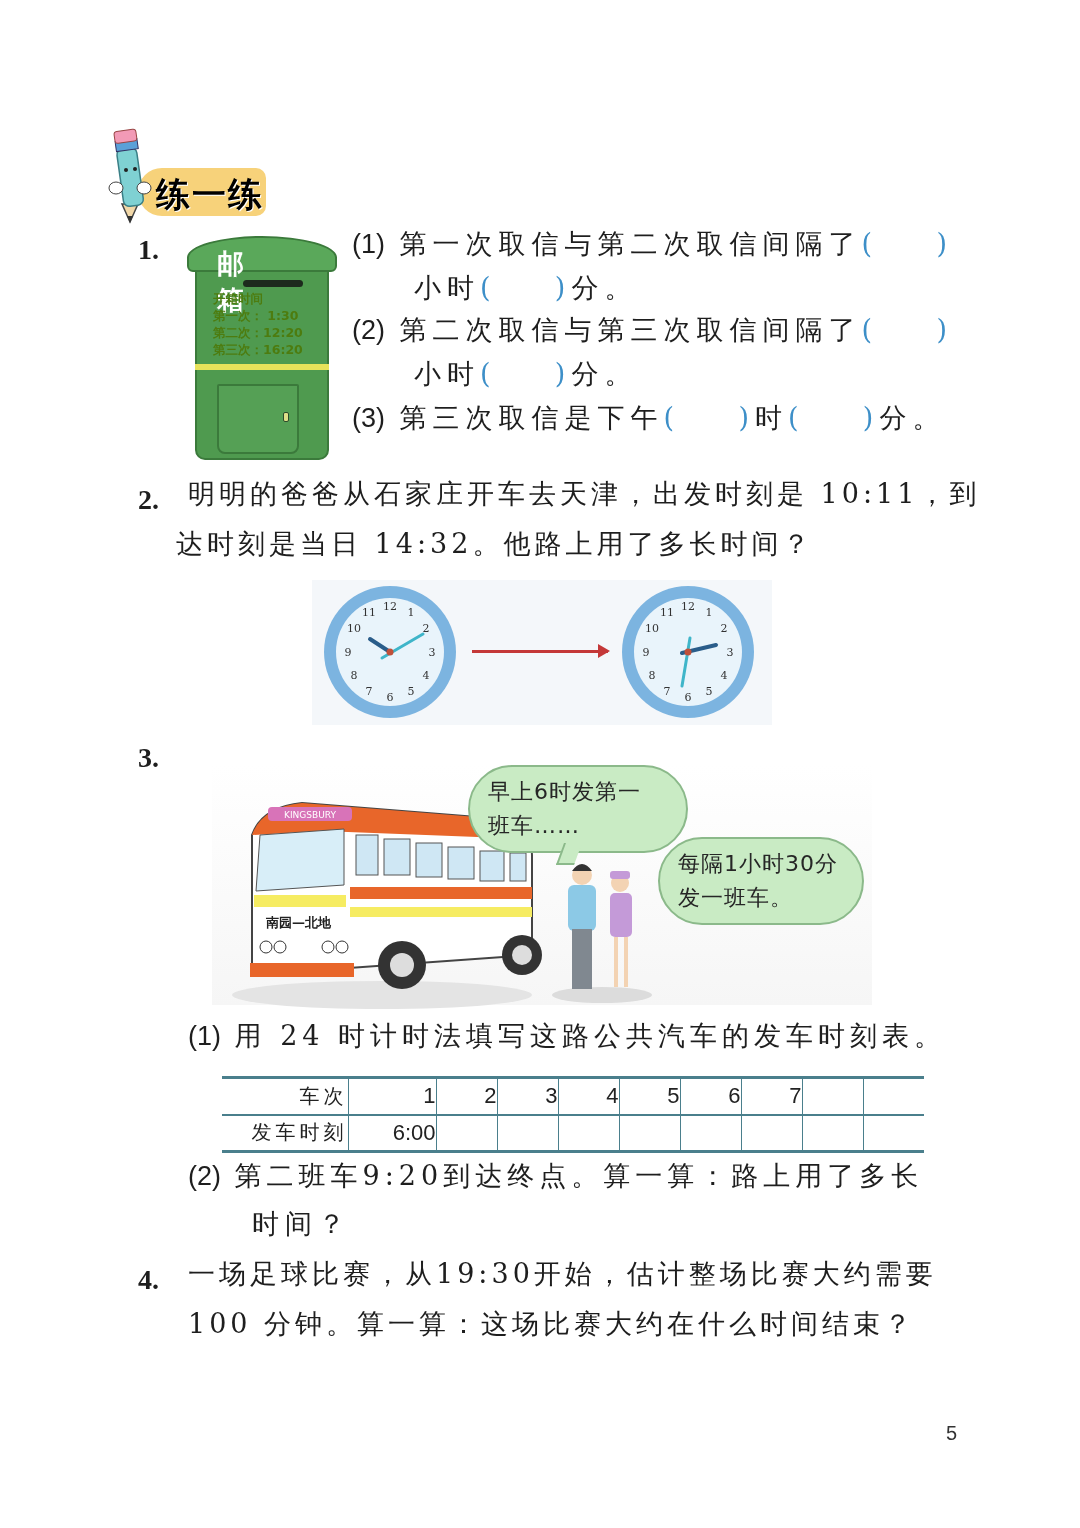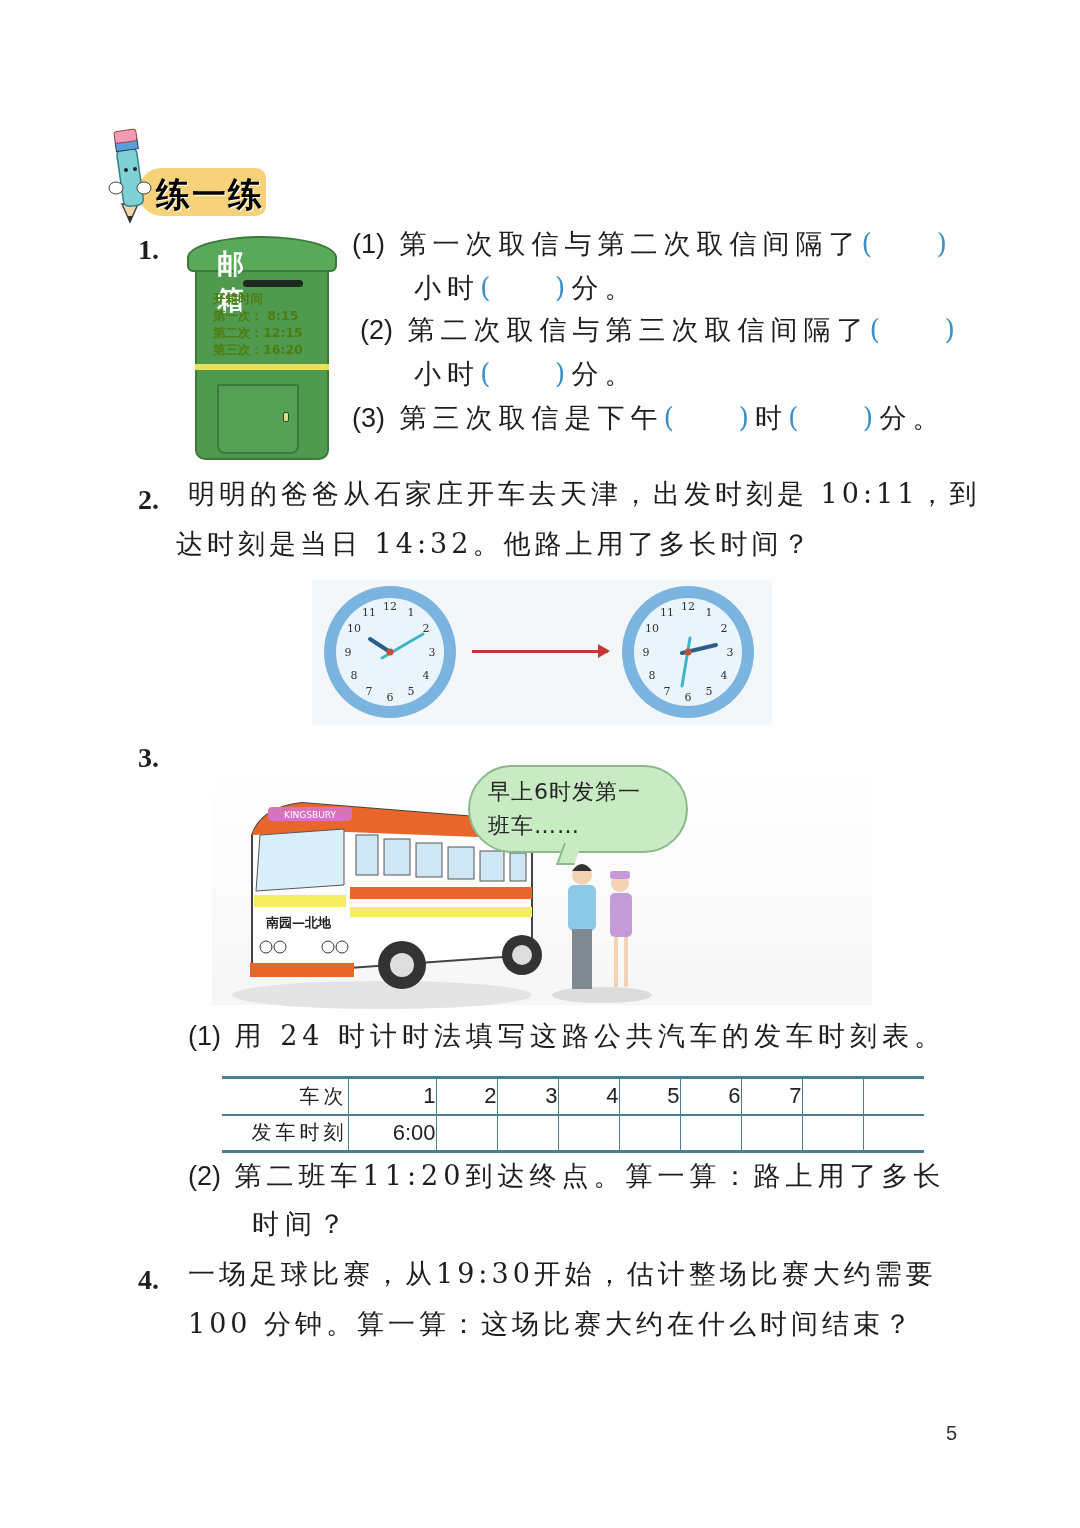--- a/index.html
+++ b/index.html
@@ -70,37 +70,37 @@
 
 <div class="abs num" style="left:138px;top:234px">1.</div>
 
 <div class="abs mailbox">
   <div class="mb-body"></div>
   <div class="mb-top"></div>
   <div class="mb-title">邮  箱</div>
   <div class="mb-slot"></div>
   <div class="mb-lines">
     <div>开箱时间</div>
-    <div><span>第一次：</span> <span>8:15</span></div>
-    <div><span>第二次：</span><span>12:15</span></div>
+    <div><span>第一次：</span> <span>1:30</span></div>
+    <div><span>第二次：</span><span>12:20</span></div>
     <div><span>第三次：</span><span>16:20</span></div>
   </div>
   <div class="mb-band"></div>
   <div class="mb-door"></div>
   <div class="mb-lock"></div>
 </div>
 
 <div class="abs txt" style="left:352px;top:228px">
   <span class="sans">(1)</span>
   <span>第一次取信与第二次取信间隔了</span><span class="blue" style="white-space:pre">(    )</span>
 </div>
 <div class="abs txt" style="left:414px;top:272px">
   <span>小时</span><span class="blue" style="white-space:pre">(    )</span><span>分。</span>
 </div>
-<div class="abs txt" style="left:360px;top:314px">
+<div class="abs txt" style="left:352px;top:314px">
   <span class="sans">(2)</span>
   <span>第二次取信与第三次取信间隔了</span><span class="blue" style="white-space:pre">(    )</span>
 </div>
 <div class="abs txt" style="left:414px;top:358px">
   <span>小时</span><span class="blue" style="white-space:pre">(    )</span><span>分。</span>
 </div>
 <div class="abs txt" style="left:352px;top:402px">
   <span class="sans">(3)</span>
   <span>第三次取信是下午</span><span class="blue" style="white-space:pre">(    )</span><span>时</span><span class="blue" style="white-space:pre">(    )</span><span>分。</span>
 </div>
@@ -197,20 +197,24 @@
       <rect x="58" y="26" width="20" height="8" rx="3" fill="#c49ad8"></rect>
     <rect x="58" y="48" width="22" height="44" rx="5" fill="#c49ad8"></rect>
     <rect x="62" y="92" width="4" height="50" fill="#f3d3b3"></rect>
       <rect x="72" y="92" width="4" height="50" fill="#f3d3b3"></rect>
   </svg>
   <div class="bubble" style="left:256px;top:0;width:220px">
     <div>早上6时发第一</div>
     <div>班车……</div>
     <div class="tail" style="left:90px;bottom:-14px;transform:skewX(-20deg)"></div>
   </div>
+  <div class="bubble" style="left:446px;top:72px;width:206px">
+    <div>每隔1小时30分</div>
+    <div>发一班车。</div>
+  </div>
 </div>
 
 <div class="abs txt" style="left:188px;top:1020px;letter-spacing:5px">
   <span class="sans">(1)</span>
   <span>用 24 时计时法填写这路公共汽车的发车时刻表。</span>
 </div>
 
 <table class="abs tbl">
   <tbody>
       <tr class="r1">
@@ -235,21 +239,21 @@
     <td class="c"></td>
     <td class="c"></td>
     <td class="c"></td>
     <td class="c"></td>
   </tr>
 </tbody>
   </table>
 
 <div class="abs txt" style="left:188px;top:1160px;letter-spacing:5px">
   <span class="sans">(2)</span>
-  <span>第二班车11:20到达终点。算一算：路上用了多长</span>
+  <span>第二班车9:20到达终点。算一算：路上用了多长</span>
 </div>
 <div class="abs txt" style="left:252px;top:1208px">时间？</div>
 
 <div class="abs num" style="left:138px;top:1264px">4.</div>
 <div class="abs txt" style="left:188px;top:1258px;letter-spacing:4px">一场足球比赛，从19:30开始，估计整场比赛大约需要</div>
 <div class="abs txt" style="left:188px;top:1308px;letter-spacing:4px">100 分钟。算一算：这场比赛大约在什么时间结束？</div>
 
 <div class="abs page-num">5</div>
 
 </body></html>

